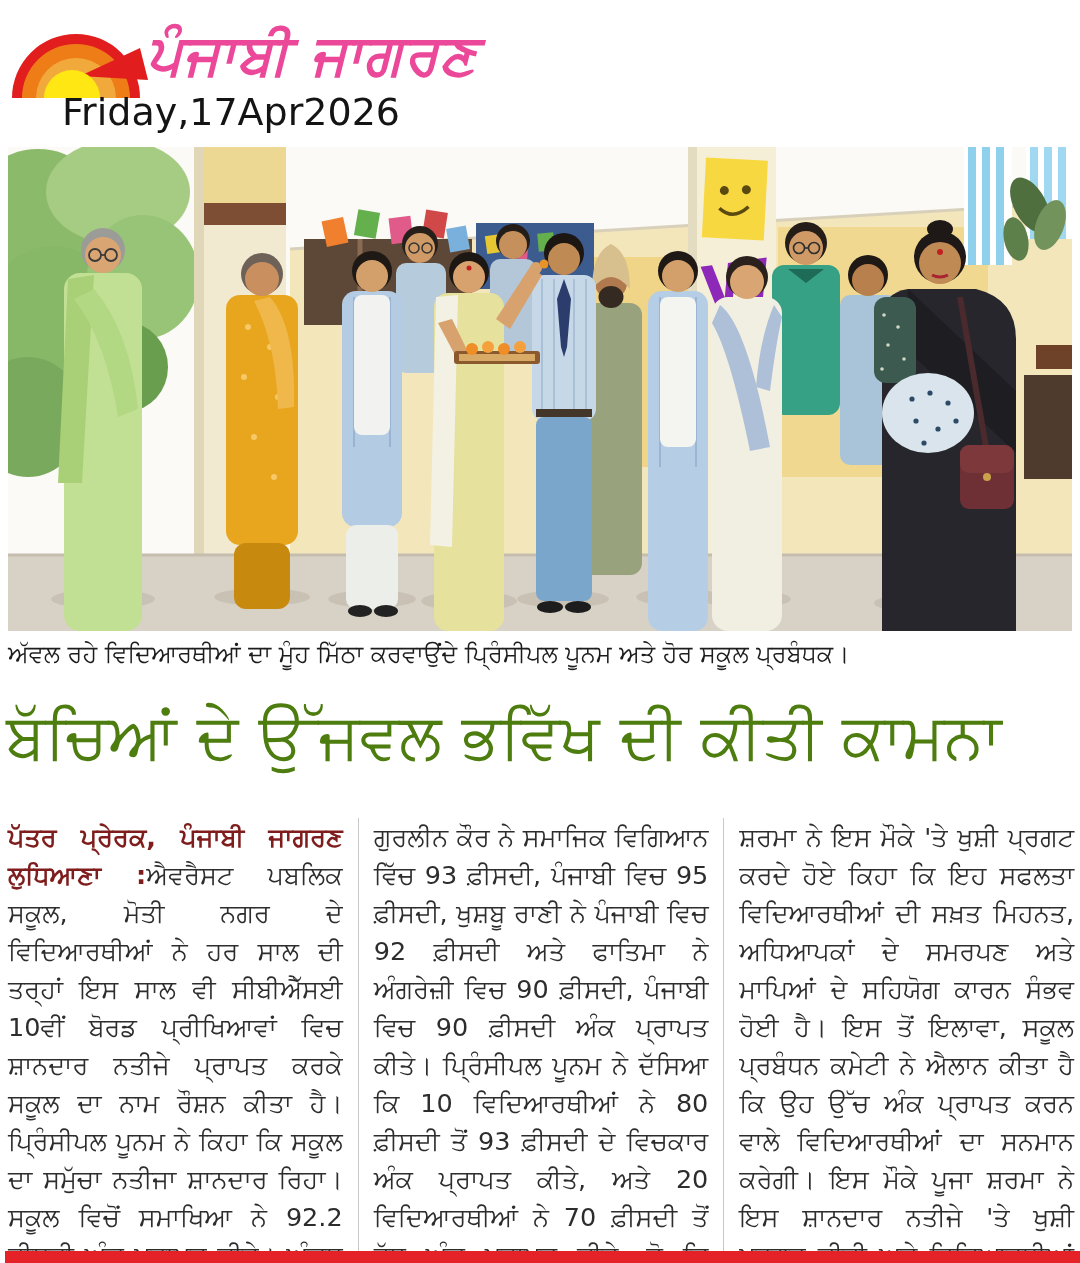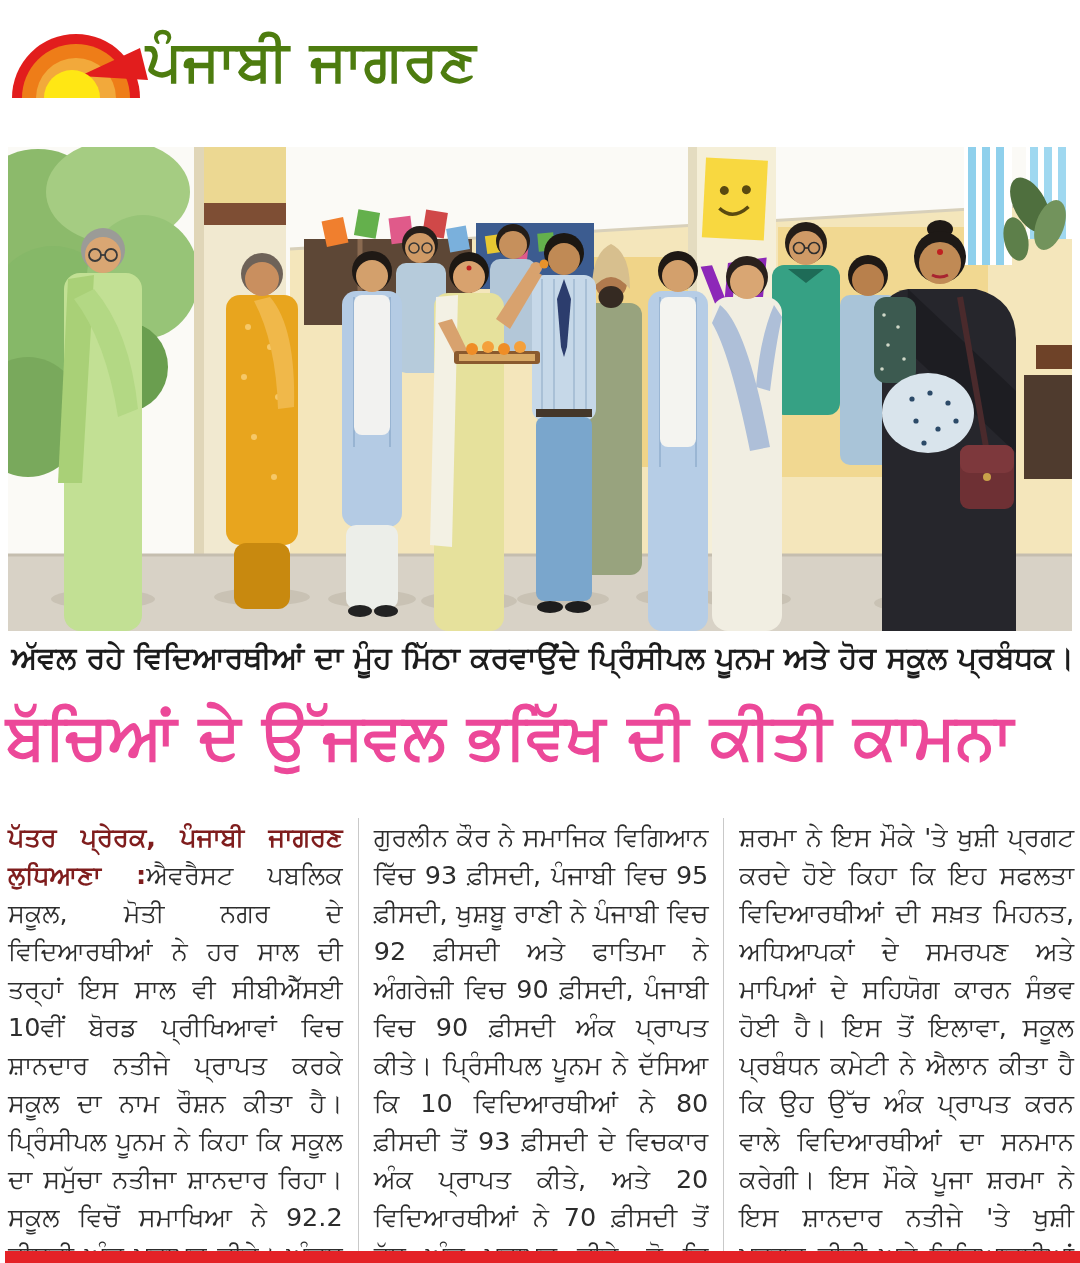--- a/index.html
+++ b/index.html
@@ -1,47 +1,48 @@
 <!DOCTYPE html>
 <html><head>
 <meta charset="utf-8">
 <style>
   html,body{margin:0;padding:0;background:#ffffff;}
   body{width:1080px;height:1263px;position:relative;overflow:hidden;
        font-family:"DejaVu Sans","Liberation Sans",sans-serif;color:#111;}
   .abs{position:absolute;}
   
-  #paper-title{left:146px;top:28px;font-size:56px;font-weight:700;color:#4d7c0f;letter-spacing:1px;}
+  #paper-title{left:146px;top:22px;font-size:56px;font-weight:700;color:#ec4899;letter-spacing:1px;font-style:italic;}
   #issue-date{left:62px;top:90px;font-size:38px;color:#141414;}
   
   #photo-wrap{left:8px;top:147px;width:1064px;height:484px;background:#efece4;}
   
-  #photo-caption{left:8px;top:639px;width:1066px;font-size:30px;font-weight:700;color:#1c1c1c;line-height:1.25;text-align:right;}
-  
-  #headline{left:6px;top:696px;width:1070px;font-size:63px;font-weight:700;color:#ec4899;letter-spacing:0px;line-height:1.3;}
+  #photo-caption{left:8px;top:639px;width:1066px;font-size:24px;font-weight:400;color:#1c1c1c;line-height:1.25;}
+  
+  #headline{left:6px;top:696px;width:1070px;font-size:63px;font-weight:400;color:#4d7c0f;letter-spacing:0px;line-height:1.3;}
   
   #article{left:8px;top:818px;width:1066px;display:flex;}
   .col{width:341px;font-size:25.5px;line-height:38px;text-align:justify;color:#2d2d2d;}
   .col+.col{border-left:1px solid #c9c9c9;margin-left:15px;padding-left:15px;}
   .lead-bold{font-weight:700;color:#7f1d1d;}
   
   #red-bar{left:5px;top:1251px;width:1075px;height:12px;background:#e42227;}
 </style>
 </head>
 <body>
 
 <div class="abs" style="left:0;top:0;width:1080px;height:146px;">
   <svg class="abs" style="left:8px;top:14px;" width="140" height="84" viewBox="0 0 140 84">
     <path d="M4 84 A64 64 0 0 1 132 84 Z" fill="#e21d1d"></path>
     <path d="M14 84 A54 54 0 0 1 122 84 Z" fill="#ee7d18"></path>
     <path d="M28 84 A40 40 0 0 1 108 84 Z" fill="#f2a93b"></path>
     <polygon points="132,34 140,66 72,62" fill="#e21d1d"></polygon>
     <path d="M36 84 A28 28 0 0 1 92 84 Z" fill="#ffe714"></path>
   </svg>
   <div class="abs" id="paper-title">ਪੰਜਾਬੀ ਜਾਗਰਣ</div>
+  <div class="abs" id="issue-date">Friday,17Apr2026</div>
 </div>
 
 <div class="abs" id="photo-wrap">
 <svg width="1064" height="484" viewBox="0 0 1064 484">
 
   <rect x="0" y="0" width="1064" height="484" fill="#fbfaf6"></rect>
   <polygon points="282,102 1064,56 1064,430 282,430" fill="#f4e6bb"></polygon>
   <line x1="282" y1="102" x2="1064" y2="56" stroke="#d8d0ba" stroke-width="3"></line>
 
   <rect x="560" y="110" width="130" height="210" fill="#f0d488"></rect>

